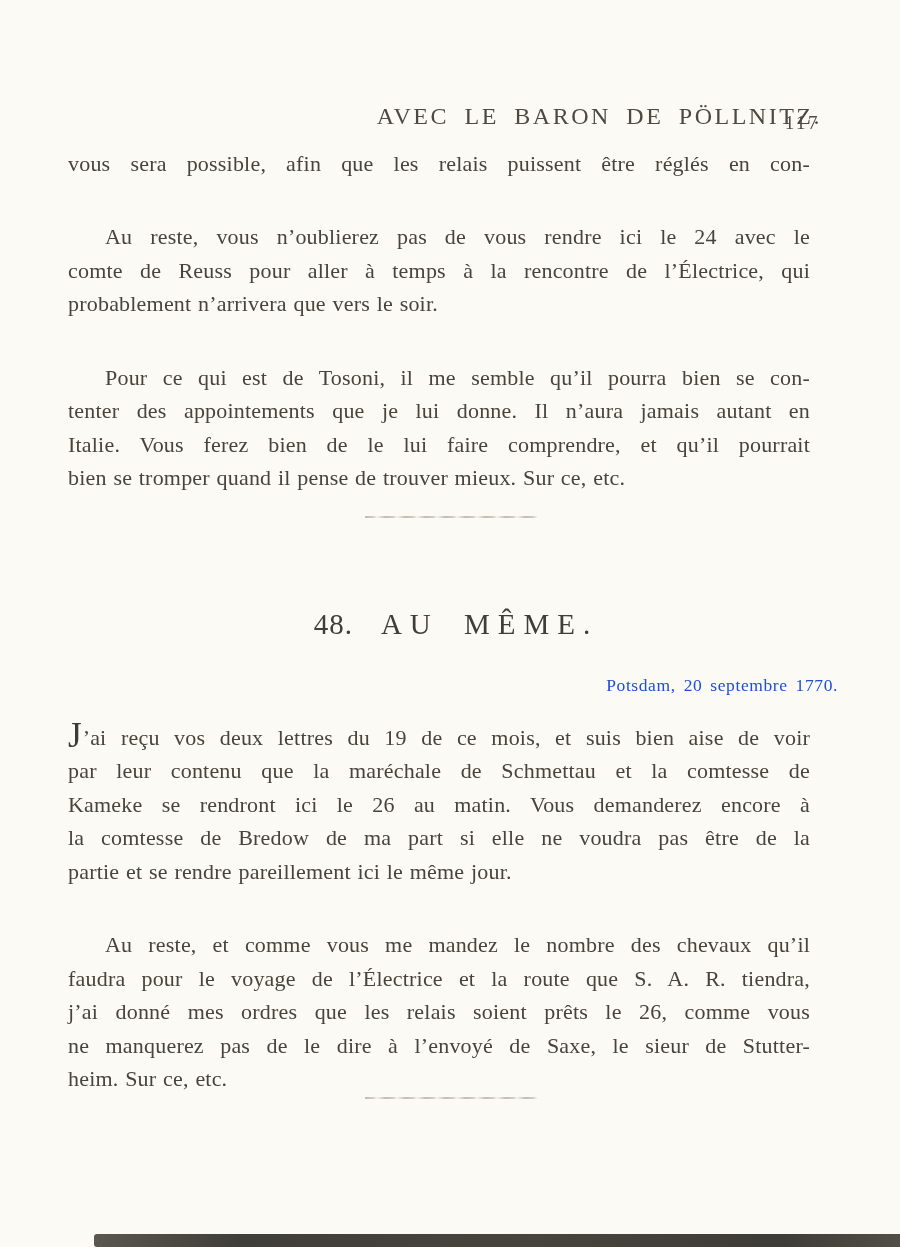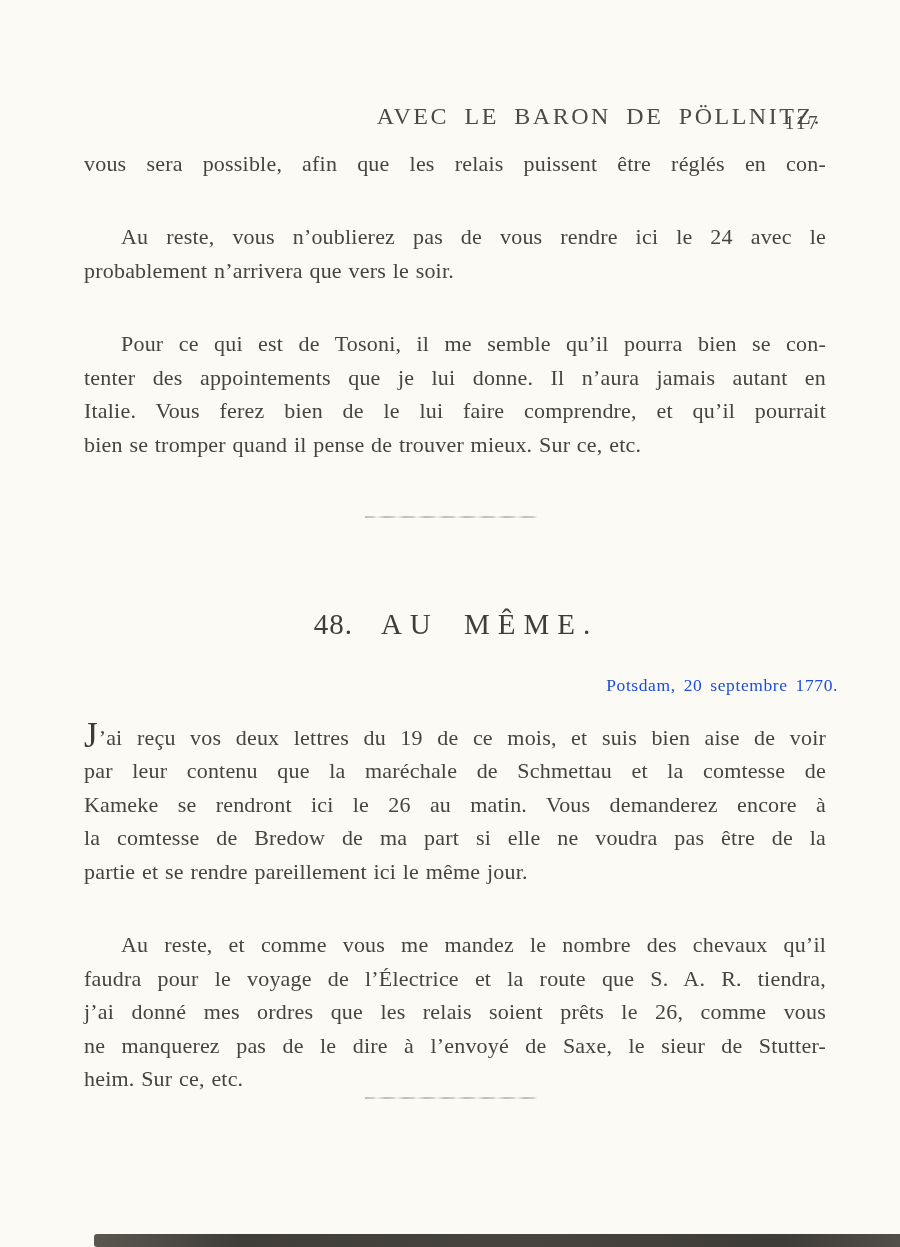--- a/index.html
+++ b/index.html
@@ -5,21 +5,21 @@
   html,body{margin:0;padding:0;background:#fbfaf4;}
   .page{
     position:relative;width:900px;height:1247px;background:#fbfaf4;
     font-family:"Liberation Serif","DejaVu Serif",serif;color:#46443d;overflow:hidden;
   }
   
   .header{position:absolute;top:103px;left:80px;width:742px;height:34px;}
   .running-title{display:block;text-align:right;font-size:24px;letter-spacing:2.5px;word-spacing:7px;color:#4c4a43;}
   .pagenum{position:absolute;right:2px;top:9px;font-size:19px;letter-spacing:2.5px;color:#4c4a43;margin-left:28px;}
   
-  .block{position:absolute;left:84px;width:742px;font-size:22px;line-height:33.45px;letter-spacing:0.2px;word-spacing:1px;font-family:Liberation Serif, serif;}
+  .block{position:absolute;left:68px;width:742px;font-size:22px;line-height:33.45px;letter-spacing:0.2px;word-spacing:1px;font-family:Liberation Serif, serif;}
   .b1{top:147px;}
   .b2{top:721px;}
   .line{text-align:justify;text-align-last:justify;}
   .line.end{text-align-last:left;}
   .line.ind{text-indent:37px;margin-top:40px;}
   
   .divider{position:absolute;left:365px;width:172px;height:2px;opacity:.85;
     background:repeating-linear-gradient(90deg,#b3b1a8 0px,#c7c5bc 8px,rgba(199,197,188,0.15) 12px,#b7b5ac 20px);}
   .d1{top:516px;}
   .d2{top:1097px;}
@@ -41,20 +41,21 @@
 <div class="page">
 
   <div class="header">
     <span class="running-title">AVEC LE BARON DE PÖLLNITZ.</span>
     <span class="pagenum">117</span>
   </div>
 
   <div class="block b1">
     <div class="line">vous sera possible, afin que les relais puissent être réglés en con-</div>
     <div class="line ind">Au reste, vous n’oublierez pas de vous rendre ici le 24 avec le</div>
+    <div class="line">comte de Reuss pour aller à temps à la rencontre de l’Électrice, qui</div>
     <div class="line end">probablement n’arrivera que vers le soir.</div>
     <div class="line ind">Pour ce qui est de Tosoni, il me semble qu’il pourra bien se con-</div>
     <div class="line">tenter des appointements que je lui donne. Il n’aura jamais autant en</div>
     <div class="line">Italie. Vous ferez bien de le lui faire comprendre, et qu’il pourrait</div>
     <div class="line end">bien se tromper quand il pense de trouver mieux. Sur ce, etc.</div>
   </div>
 
   <div class="divider d1"></div>
 
   <div class="heading"><span class="h-num">48.</span><span class="h-title">AU MÊME.</span></div>

